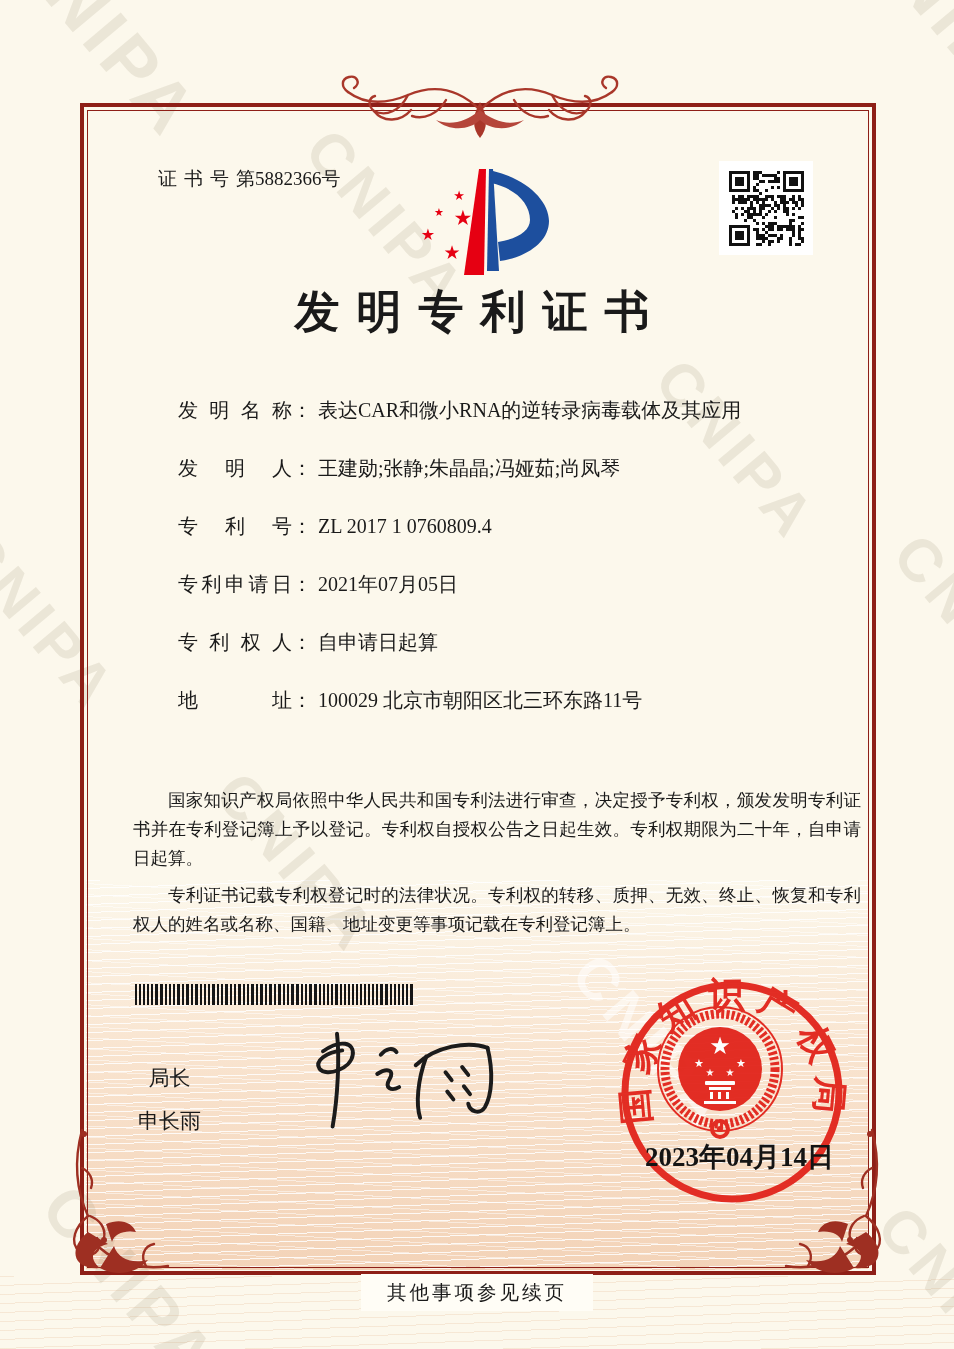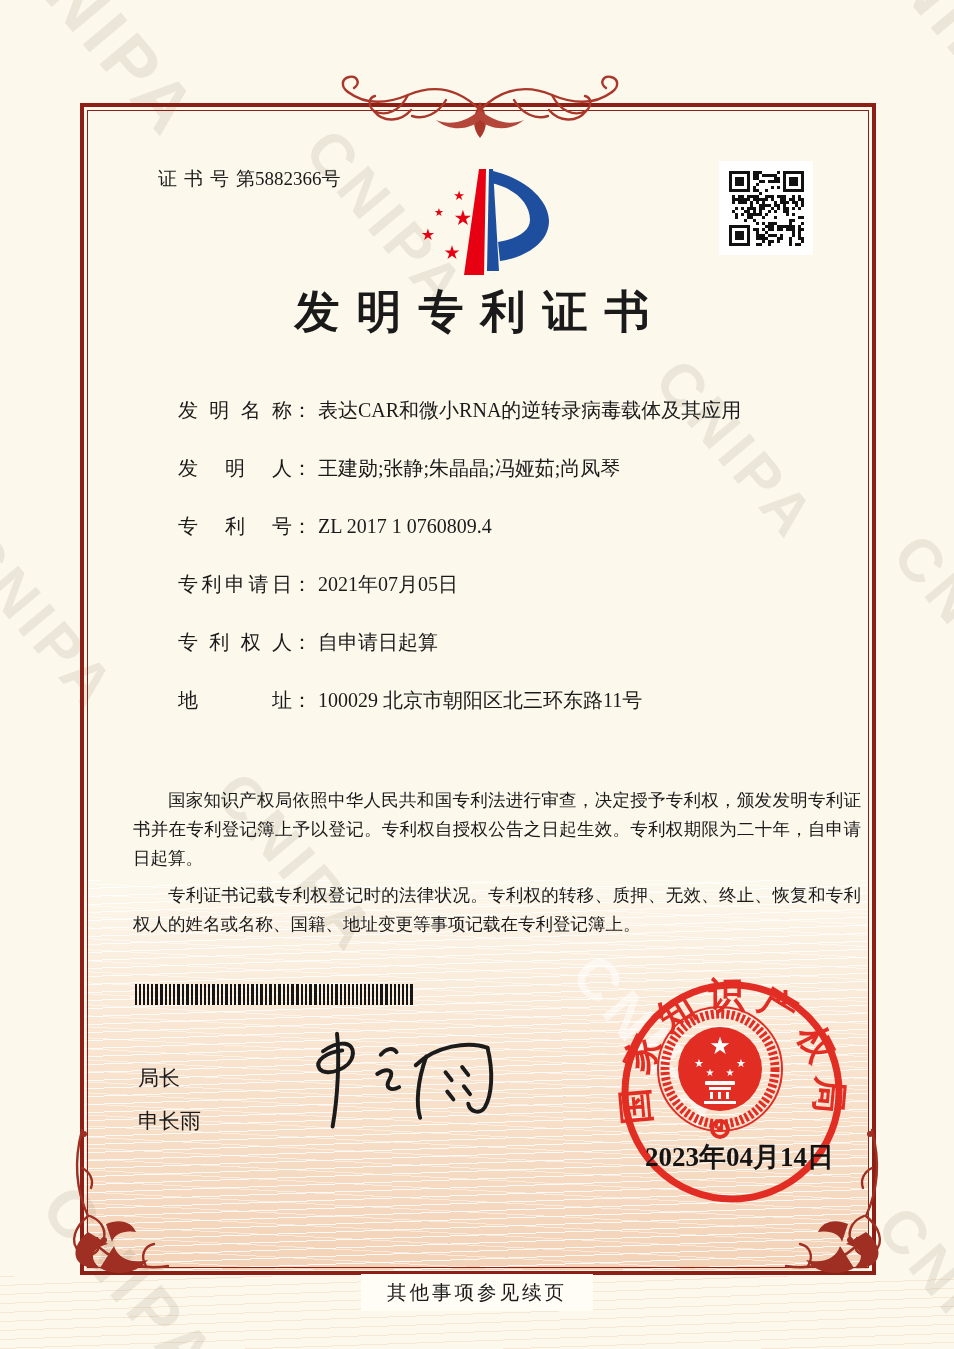--- a/index.html
+++ b/index.html
@@ -54,21 +54,21 @@
   .paras{position:absolute;left:133px;top:786px;width:728px;z-index:5;
          font-size:17.5px;line-height:29px;text-align:justify;}
   .paras p{margin:0 0 8px 0;text-indent:2em;}
 
   
   .barcode{position:absolute;left:135px;top:984px;width:287px;height:21px;z-index:5;
            display:flex;align-items:stretch;}
   .barcode .b{background:#151515;}
   .officials{position:absolute;left:138px;top:1064px;z-index:5;
              font-family:"Liberation Sans","DejaVu Sans",sans-serif;font-size:21px;}
-  .officials div{margin-bottom:15px;}
+  .officials div{margin-bottom:15px;text-align:center;}
   .signature{position:absolute;left:288px;top:1026px;width:210px;height:110px;z-index:5;}
 
   
   .seal{position:absolute;left:617px;top:977px;width:230px;height:230px;z-index:6;opacity:.96;}
   .seal-date{position:absolute;left:645px;top:1139px;width:190px;z-index:7;font-size:27px;
              font-weight:600;color:#141414;letter-spacing:0px;white-space:nowrap;}
 
   
   .page-num{position:absolute;left:80px;top:1232px;width:788px;text-align:center;
             font-size:16.5px;z-index:5;}

